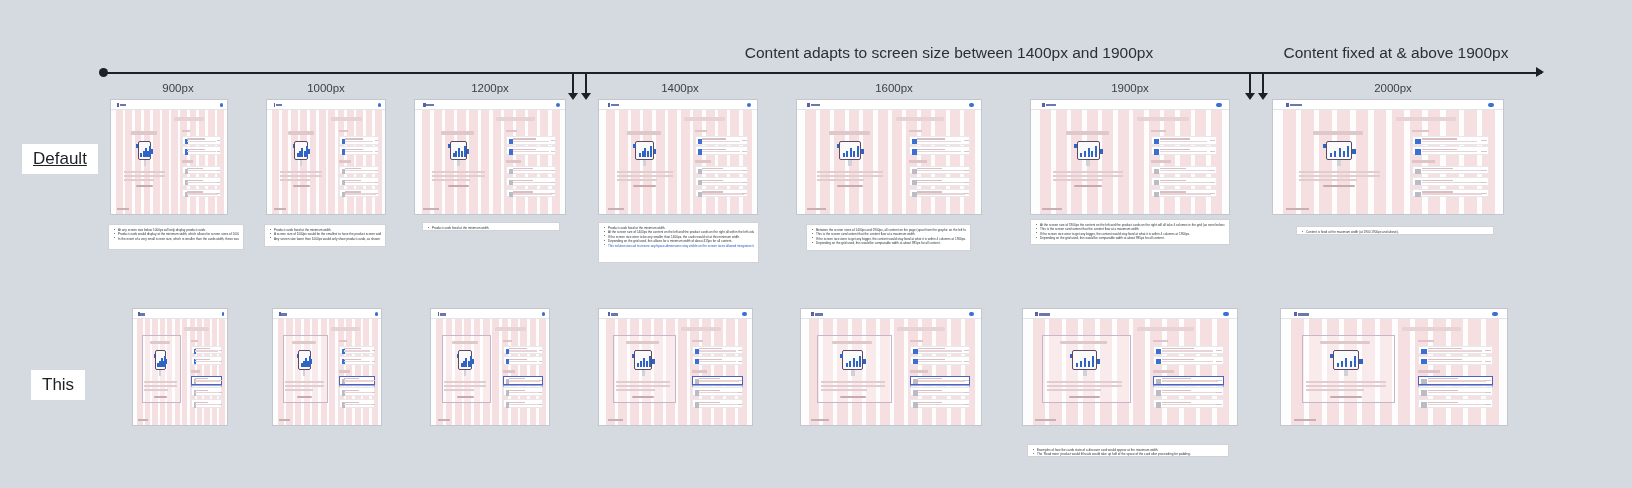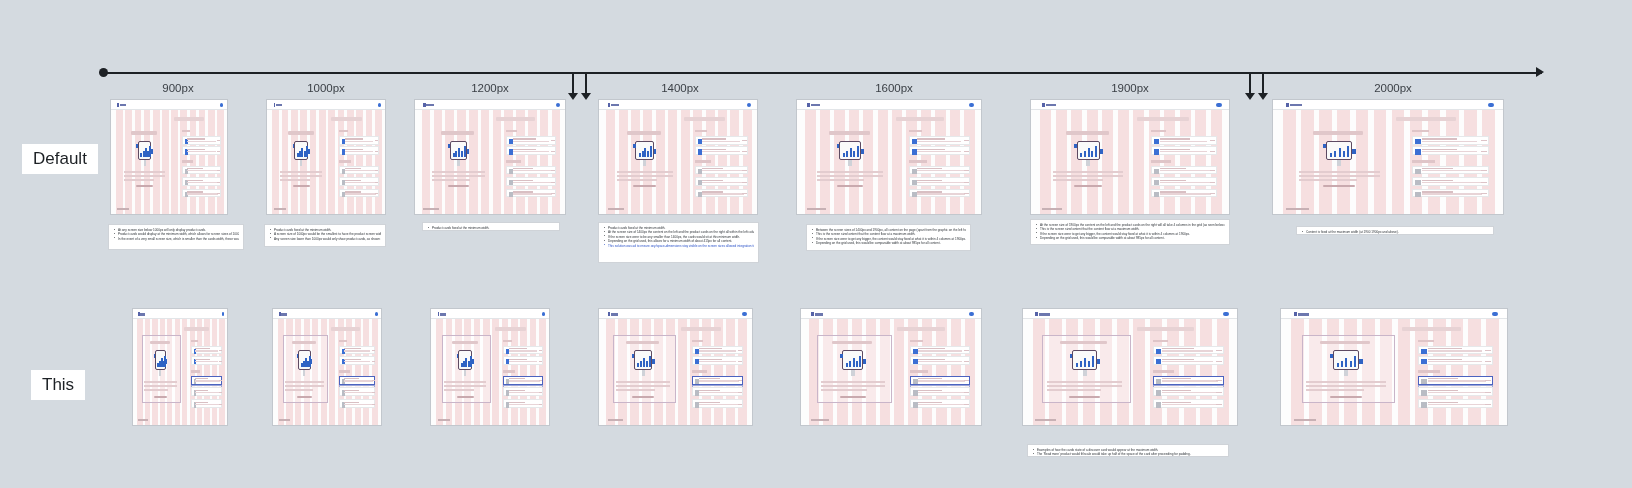--- a/index.html
+++ b/index.html
@@ -97,20 +97,22 @@
   }
   .note li:before { content:"•"; position:absolute; left:0; top:-0.5px; }
   .note li.link { color:#2850c8; text-decoration:underline; }
 </style>
 </head>
 <body>
 
 <div class="page">
 
 
+  <div class="band-label" style="left:650px; top:44px; width:598px;">Content adapts to screen size between 1400px and 1900px</div>
+  <div class="band-label" style="left:1252px; top:44px; width:288px;">Content fixed at &amp; above 1900px</div>
 
   <div class="axis-dot"></div>
   <div class="axis"></div>
   <div class="axis-arrow"></div>
 
   <div class="divider" style="left:572px; top:72px; height:22px;">
       <span class="head"></span>
     </div>
   <div class="divider" style="left:585px; top:72px; height:22px;">
       <span class="head"></span>
@@ -123,21 +125,21 @@
     </div>
 
   <div class="tick-label" style="left:130px;  top:82px; width:96px;">900px</div>
   <div class="tick-label" style="left:278px;  top:82px; width:96px;">1000px</div>
   <div class="tick-label" style="left:442px;  top:82px; width:96px;">1200px</div>
   <div class="tick-label" style="left:632px;  top:82px; width:96px;">1400px</div>
   <div class="tick-label" style="left:846px;  top:82px; width:96px;">1600px</div>
   <div class="tick-label" style="left:1082px; top:82px; width:96px;">1900px</div>
   <div class="tick-label" style="left:1345px; top:82px; width:96px;">2000px</div>
 
-  <div class="rowlabel" style="left:22px; top:144px;">Default</div>
+  <div class="rowlabel" style="left:22px; top:144px;text-decoration:underline;">Default</div>
   <div class="rowlabel" style="left:31px; top:370px;">This</div>
 
   <div class="mock" style="left:110px; top:99px; width:118px; height:116px;">
       <div class="stripes">
         <i style="left: 5.31px; width: 6.56867px;"></i>
         <i style="left: 14.4747px; width: 6.56867px;"></i>
         <i style="left: 23.6393px; width: 6.56867px;"></i>
         <i style="left: 32.804px; width: 6.56867px;"></i>
         <i style="left: 41.9687px; width: 6.56867px;"></i>
         <i style="left: 51.1333px; width: 6.56867px;"></i>

